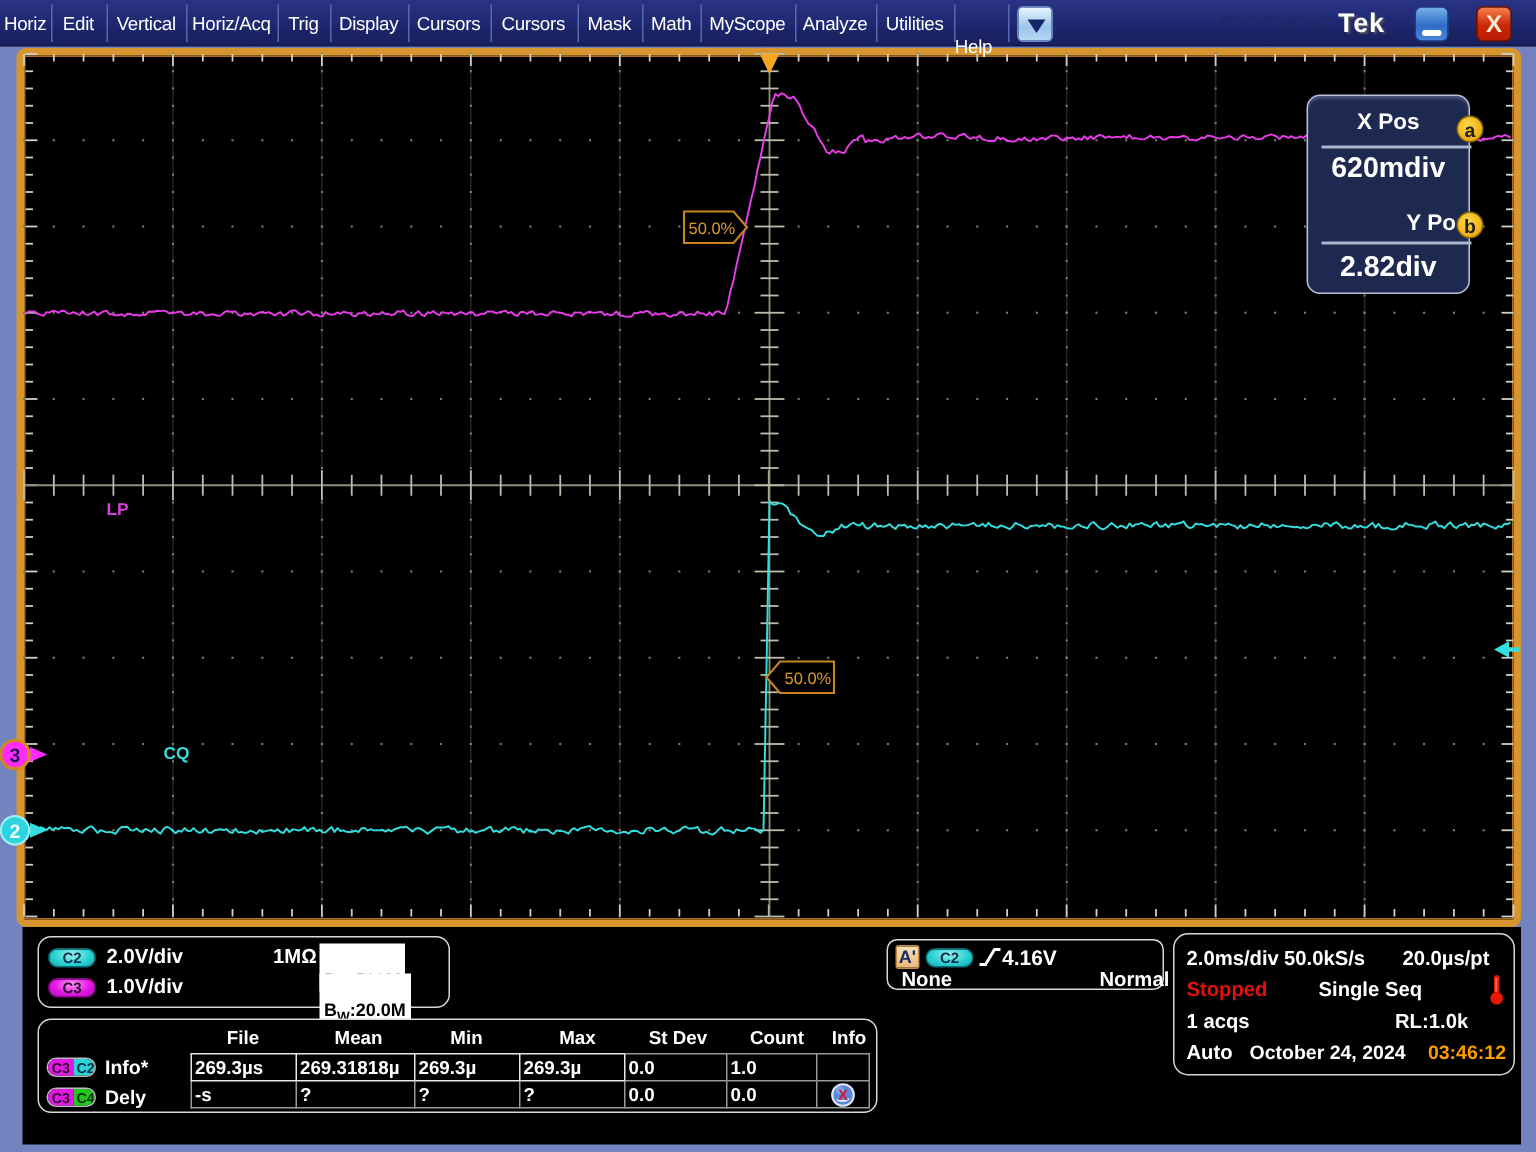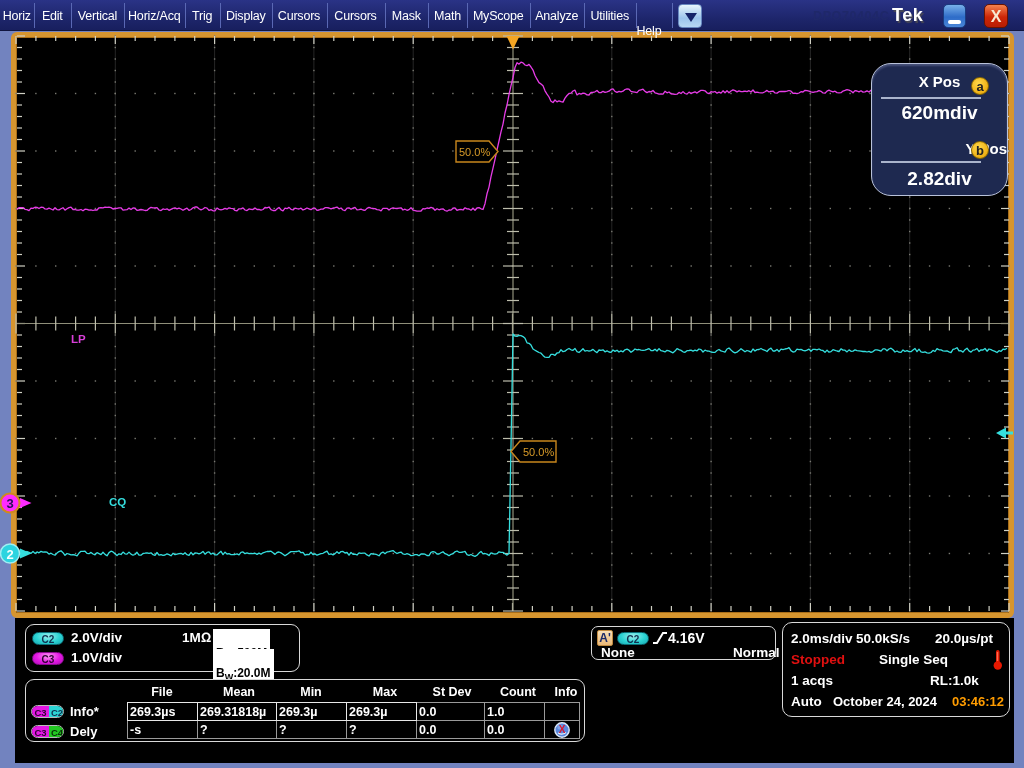--- a/index.html
+++ b/index.html
@@ -26,22 +26,22 @@
   box-shadow: inset 0 0 0 1px #a86e1a; }
 .botbg { position:absolute; left:15px; top:618px; width:999px; height:145px; background:#000; }
 .rbox { position:absolute; background:#000; border:1.4px solid #d8d8d8; border-radius:9px; color:#fff; }
 .b { font-weight:bold; }
 .pill { position:absolute; width:32px; height:13px; border-radius:7px; font-size:10px; font-weight:bold;
   text-align:center; line-height:13px; color:#103050; }
 .pill.cy { background:radial-gradient(ellipse at 50% 30%, #9ff0ee 0%, #2cd4d4 55%, #18a8b0 100%); border:1px solid #0c6e78;}
 .pill.mg { background:radial-gradient(ellipse at 50% 30%, #ff9ff4 0%, #e418e4 55%, #b010b8 100%); border:1px solid #8a0a90; color:#2c0430;}
 .bw { position:absolute; background:#fff; color:#000; font-size:12px; font-weight:bold; padding:16px 3px; height:16px; line-height:16px; }
 .bw sub { font-size:9px; }
-.xy { position:absolute; left:871px; top:63px; width:137px; height:133px; background:#1e2950;
-  border:1.5px solid #b9c2da; border-radius:20px; box-shadow: inset 0 2px 2px #48527a; }
+.xy { position:absolute; left:871px; top:63px; width:109px; height:133px; background:#1e2950;
+  border:1.5px solid #b9c2da; border-radius:9px; box-shadow: inset 0 2px 2px #48527a; }
 .xy .t { position:absolute; width:100%; text-align:center; color:#fff; font-weight:bold; font-size:15px; }
 .xy .v { position:absolute; width:100%; text-align:center; color:#fff; font-weight:bold; font-size:19px; }
 .xy .ln { position:absolute; left:9px; width:100px; height:2px; background:#aab4cc; }
 .badge { position:absolute; width:18px; height:18px; border-radius:50%;
   background:radial-gradient(circle at 40% 35%, #ffd84a, #eeaf14 70%, #c88a08);
   border:1.5px solid #8a6a00; color:#222; font-size:13px; font-weight:bold; text-align:center; line-height:17px; }
 .tbl td { border:1px solid #9a9a9a; font-size:12.5px; font-weight:bold; color:#fff; padding:0 2px; height:18px; }
 </style></head>
 <body>
 

